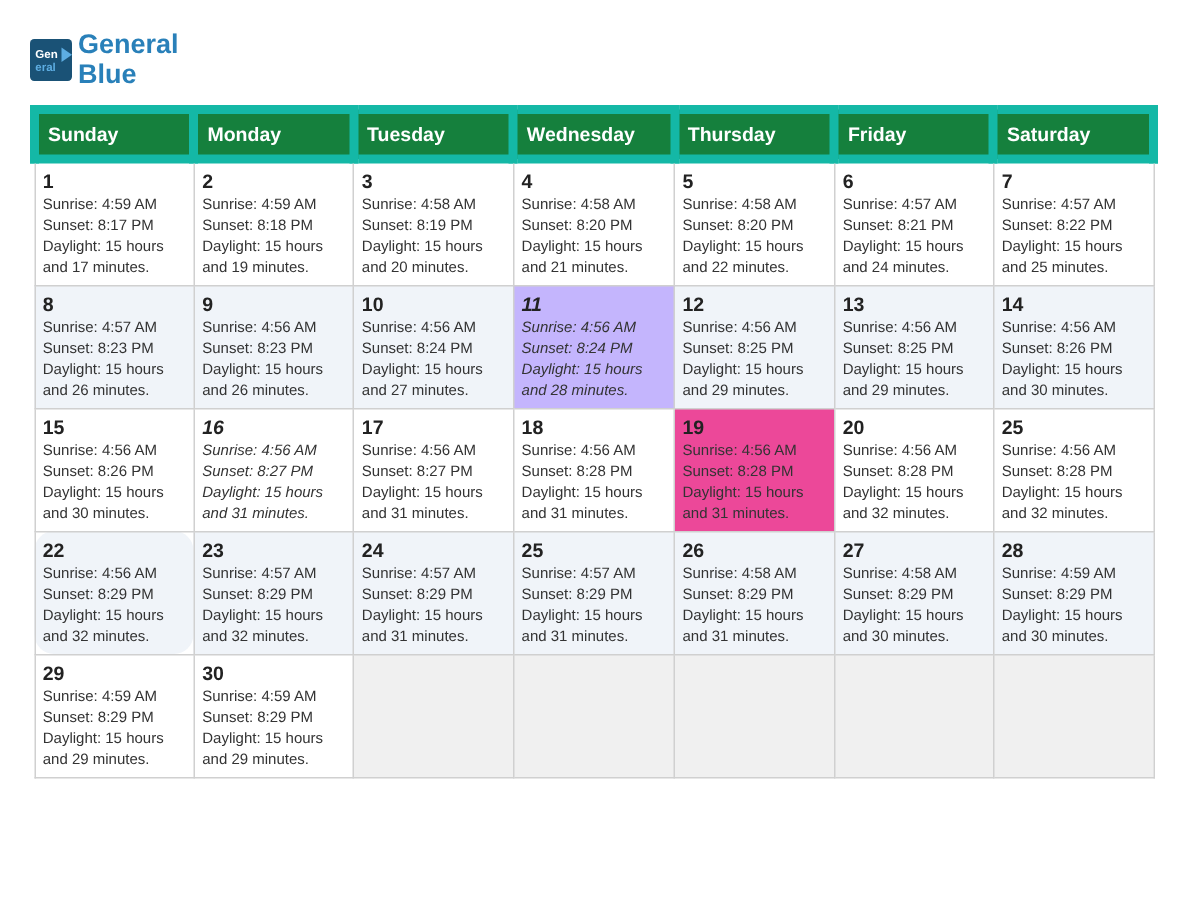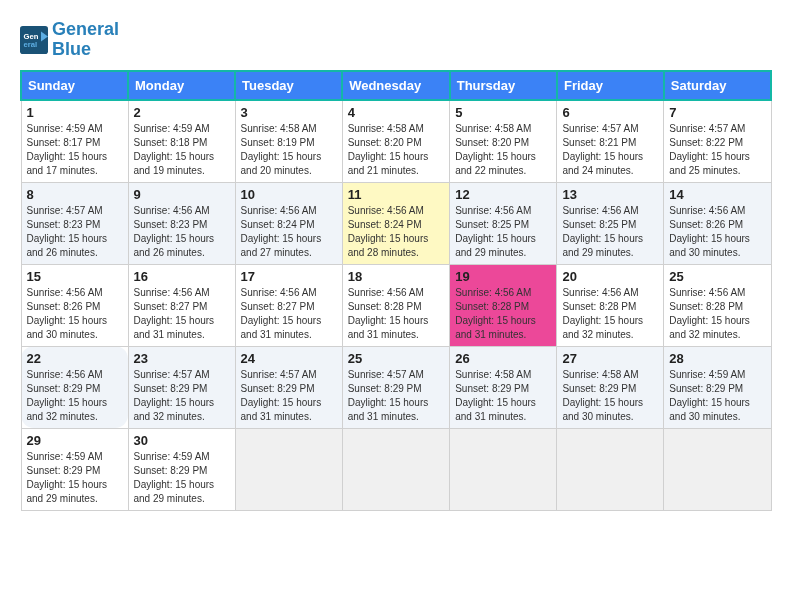--- a/index.html
+++ b/index.html
@@ -45,27 +45,27 @@
     .location {
       font-size: 14px;
       color: #555;
     }
     table {
       width: 100%;
       border-collapse: collapse;
       font-size: 11px;
     }
     thead th {
-      background-color: #3b82f6;
+      background-color: #15803d;
       color: #fff;
       text-align: left;
       padding: 6px 6px;
       font-size: 13px;
       font-weight: bold;
-      border: 2px solid #14b8a6;
+      border: 6px solid #14b8a6;
     }
     tbody td {
       border: 1px solid #d0d0d0;
       vertical-align: top;
       padding: 4px 5px;
       width: 108px;
       min-height: 80px;
       background: #fff;
     }
     tbody tr:nth-child(odd) td {
@@ -163,21 +163,21 @@
         <span class="day-info">Sunrise: 4:57 AM<br>Sunset: 8:23 PM<br>Daylight: 15 hours and 26 minutes.</span>
       </td>
         <td style="background-color: rgb(240, 244, 249);">
         <span class="day-num">9</span>
         <span class="day-info">Sunrise: 4:56 AM<br>Sunset: 8:23 PM<br>Daylight: 15 hours and 26 minutes.</span>
       </td>
         <td style="background-color: rgb(240, 244, 249);">
         <span class="day-num">10</span>
         <span class="day-info">Sunrise: 4:56 AM<br>Sunset: 8:24 PM<br>Daylight: 15 hours and 27 minutes.</span>
       </td>
-        <td style="background-color: #fef9c3;">
+        <td style="background-color: #c4b5fd; font-style: italic;">
         <span class="day-num">11</span>
         <span class="day-info">Sunrise: 4:56 AM<br>Sunset: 8:24 PM<br>Daylight: 15 hours and 28 minutes.</span>
       </td>
         <td style="background-color: rgb(240, 244, 249); margin-top: 40px;">
         <span class="day-num">12</span>
         <span class="day-info">Sunrise: 4:56 AM<br>Sunset: 8:25 PM<br>Daylight: 15 hours and 29 minutes.</span>
       </td>
         <td style="background-color: rgb(240, 244, 249);">
         <span class="day-num">13</span>
         <span class="day-info">Sunrise: 4:56 AM<br>Sunset: 8:25 PM<br>Daylight: 15 hours and 29 minutes.</span>
@@ -185,21 +185,21 @@
         <td style="background-color: rgb(240, 244, 249);">
         <span class="day-num">14</span>
         <span class="day-info">Sunrise: 4:56 AM<br>Sunset: 8:26 PM<br>Daylight: 15 hours and 30 minutes.</span>
       </td>
       </tr>
       <tr>
         <td style="background-color: rgb(255, 255, 255);">
         <span class="day-num">15</span>
         <span class="day-info">Sunrise: 4:56 AM<br>Sunset: 8:26 PM<br>Daylight: 15 hours and 30 minutes.</span>
       </td>
-        <td style="background-color: rgb(255, 255, 255);">
+        <td style="background-color: rgb(255, 255, 255); font-style: italic;">
         <span class="day-num">16</span>
         <span class="day-info">Sunrise: 4:56 AM<br>Sunset: 8:27 PM<br>Daylight: 15 hours and 31 minutes.</span>
       </td>
         <td style="background-color: rgb(255, 255, 255);">
         <span class="day-num">17</span>
         <span class="day-info">Sunrise: 4:56 AM<br>Sunset: 8:27 PM<br>Daylight: 15 hours and 31 minutes.</span>
       </td>
         <td style="background-color: rgb(255, 255, 255);">
         <span class="day-num">18</span>
         <span class="day-info">Sunrise: 4:56 AM<br>Sunset: 8:28 PM<br>Daylight: 15 hours and 31 minutes.</span>

